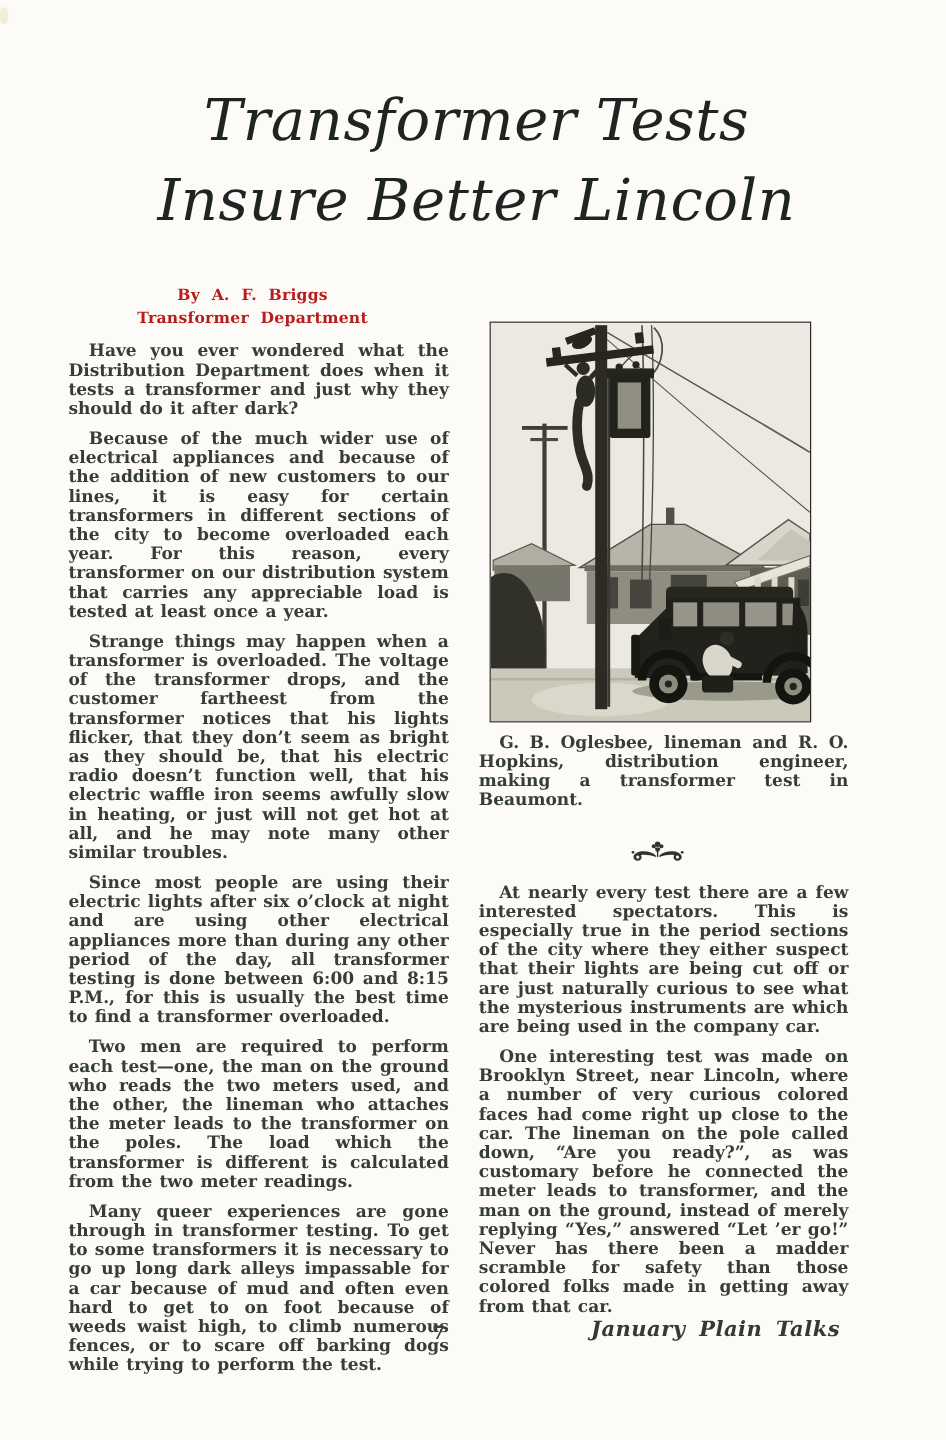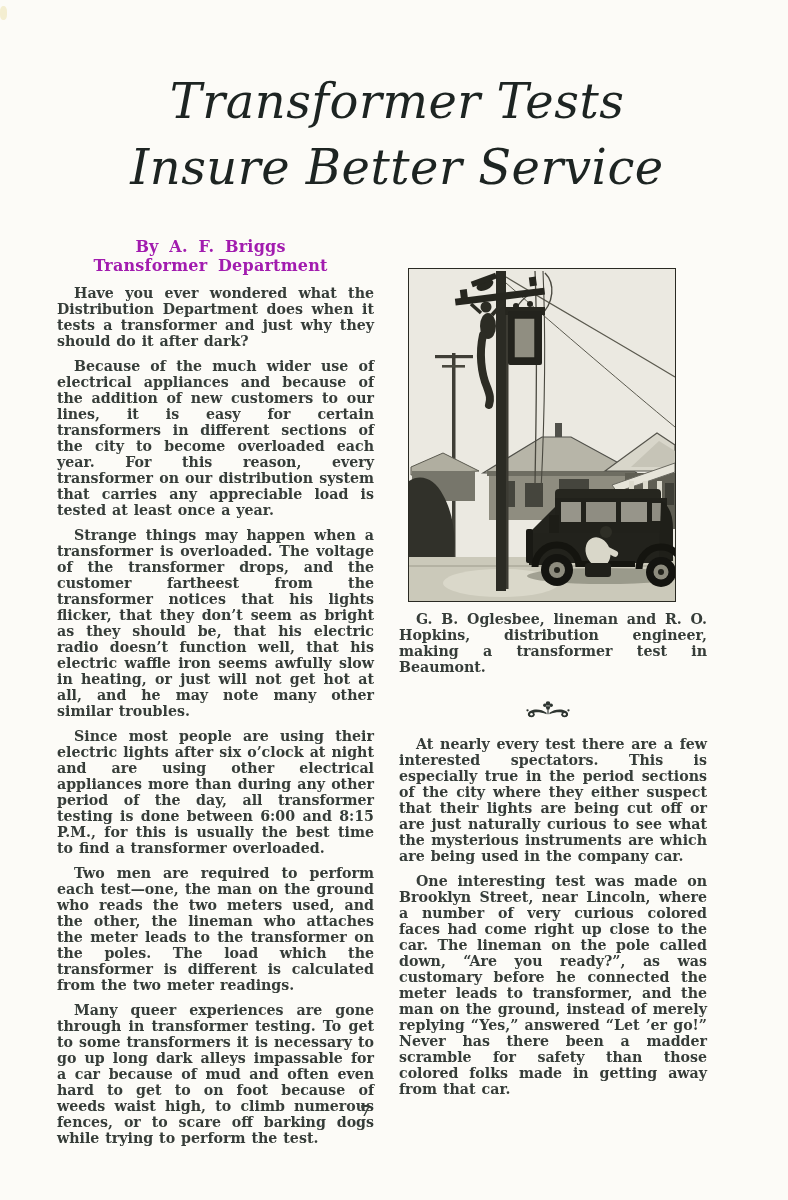--- a/index.html
+++ b/index.html
@@ -20,22 +20,22 @@
   .title-block {
     position:absolute; top:68px; left:100px; right:94px;
     text-align:center; font-style:italic; font-weight:normal;
     font-size:48px; line-height:66px; color:#1d2422; letter-spacing:.5px;
   }
 
   
   .left-col  { position:absolute; left:47px;  top:237px; width:327px; }
   .right-col { position:absolute; left:389px; top:268px; width:318px; }
 
-  .byline { text-align:center; font-weight:bold; font-size:16px;
-            line-height:19px; letter-spacing:.2px; word-spacing:5px; color:#a21caf; }
+  .byline { text-align:center; font-weight:bold; font-size:13px;
+            line-height:19px; letter-spacing:.2px; word-spacing:5px; color:#b91c1c; }
 
   p.body-par {
     margin:9px 0 0 10px;
     text-align:justify; text-indent:17px;
     font-size:14.2px; line-height:16px; font-weight:bold;
     word-spacing:1px; color:#363d39;
   }
   .left-col p.body-par:first-of-type { margin-top:10px; }
 
   
@@ -56,21 +56,21 @@
                 letter-spacing:.4px; word-spacing:5px; color:#333a36; }
 </style>
 </head>
 <body>
 
 <div class="page">
   <div class="speck"></div>
 
   <div class="title-block">
     <div>Transformer Tests</div>
-    <div>Insure Better Service</div>
+    <div>Insure Better Lincoln</div>
   </div>
 
   <div class="left-col">
     <div class="byline">By A. F. Briggs</div>
     <div class="byline">Transformer Department</div>
     <p class="body-par">Have you ever wondered what the Distribution Department does when it tests a transformer and just why they should do it after dark?</p>
     <p class="body-par">Because of the much wider use of electrical appliances and because of the addition of new customers to our lines, it is easy for certain transformers in different sections of the city to become overloaded each year. For this reason, every transformer on our distribution system that carries any appreciable load is tested at least once a year.</p>
     <p class="body-par">Strange things may happen when a transformer is overloaded. The voltage of the transformer drops, and the customer fartheest from the transformer notices that his lights flicker, that they don’t seem as bright as they should be, that his electric radio doesn’t function well, that his electric waffle iron seems awfully slow in heating, or just will not get hot at all, and he may note many other similar troubles.</p>
     <p class="body-par">Since most people are using their electric lights after six o’clock at night and are using other electrical appliances more than during any other period of the day, all transformer testing is done between 6:00 and 8:15 P.M., for this is usually the best time to find a transformer overloaded.</p>
     <p class="body-par">Two men are required to perform each test—one, the man on the ground who reads the two meters used, and the other, the lineman who attaches the meter leads to the transformer on the poles. The load which the transformer is different is calculated from the two meter readings.</p>
@@ -207,13 +207,14 @@
           <circle cx="60.5" cy="15.5" r="1.6"></circle>
         </g>
       </svg>
     </div>
 
     <p class="body-par">At nearly every test there are a few interested spectators.  This is especially true in the period sections of the city where they either suspect that their lights are being cut off or are just naturally curious to see what the mysterious instruments are which are being used in the company car.</p>
     <p class="body-par">One interesting test was made on Brooklyn Street, near Lincoln, where a number of very curious colored faces had come right up close to the car. The lineman on the pole called down, “Are you ready?”, as was customary before he connected the meter leads to transformer, and the man on the ground, instead of merely replying “Yes,” answered “Let ’er go!”  Never has there been a madder scramble for safety than those colored folks made in getting away from that car.</p>
   </div>
 
   <div class="footer-num">7</div>
+  <div class="footer-pub">January Plain Talks</div>
 </div>
 
 </body></html>

